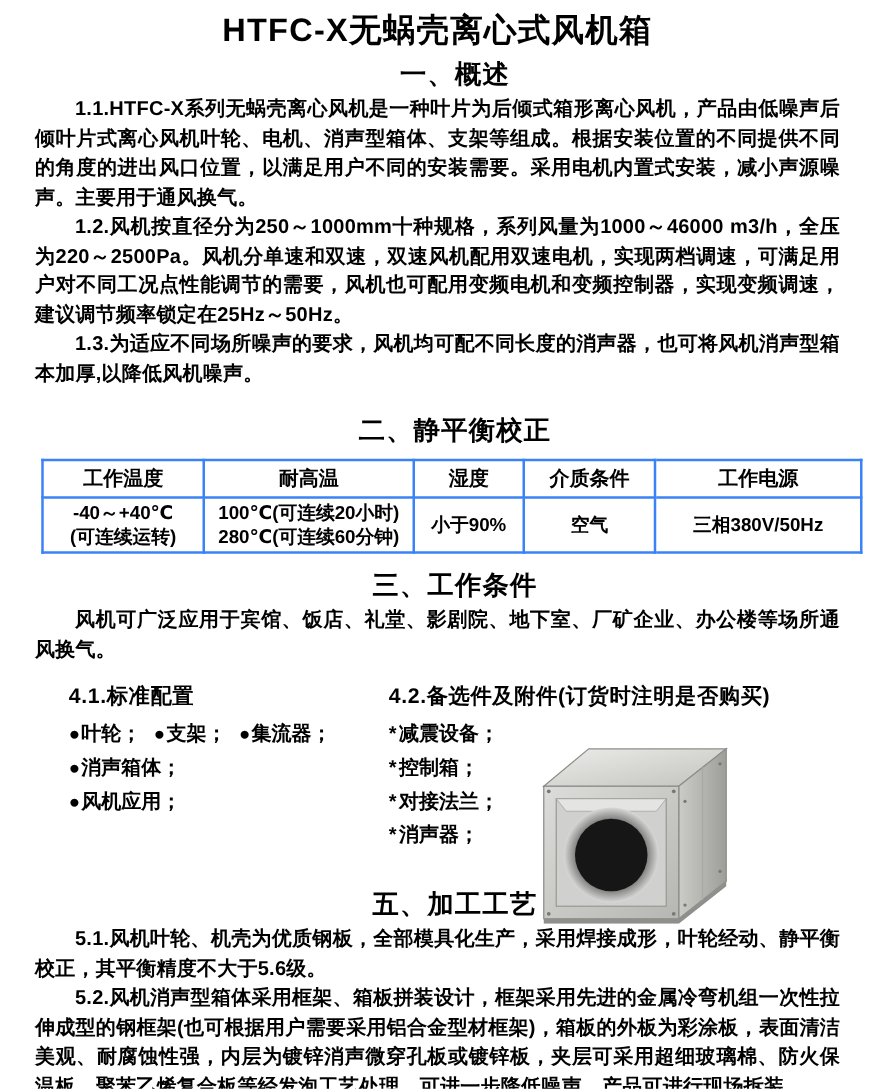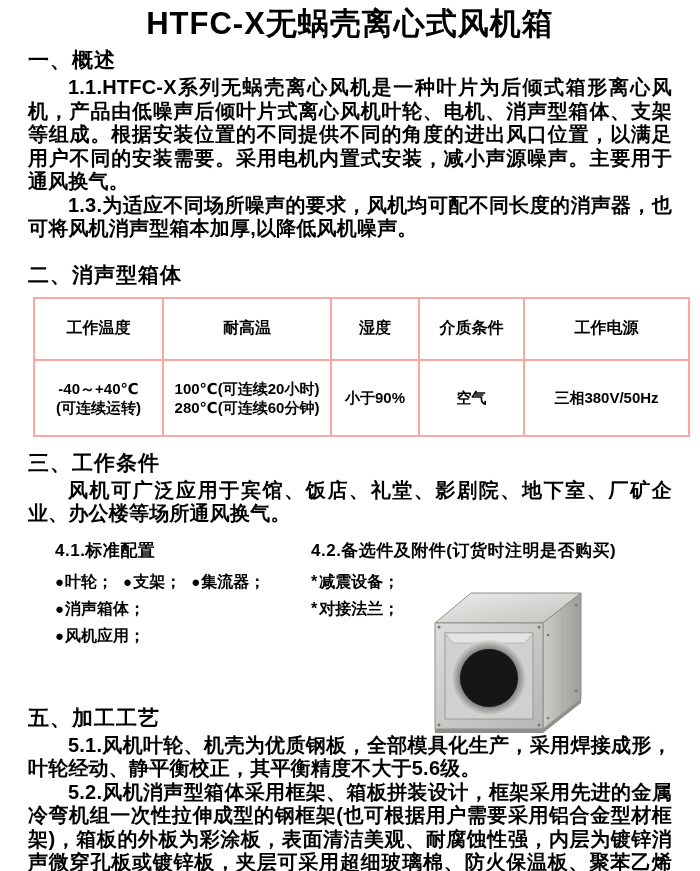--- a/index.html
+++ b/index.html
@@ -3,47 +3,47 @@
 <meta charset="utf-8">
 <style>
   html,body{margin:0;padding:0;}
   body{
     width:700px;height:871px;background:#ffffff;color:#000;
     font-family:"Liberation Sans","DejaVu Sans",sans-serif;
     -webkit-font-smoothing:antialiased;overflow:hidden;
   }
   .page{position:relative;width:700px;height:871px;background:#fff;}
   .doc-title{
-    margin:6px 0 0 0;text-align:center;font-size:31px;font-weight:700;
+    margin:6px 0 0 0;text-align:center;font-size:26px;font-weight:700;
     line-height:36px;letter-spacing:1px;
   }
   .sec-heading{
-    margin:4px 0 0 28px;font-size:21px;font-weight:700;line-height:28px;letter-spacing:1px;
+    margin:4px 0 0 28px;font-size:21px;font-weight:700;line-height:28px;letter-spacing:1px;text-align:center;
   }
   .sec-heading.h2{margin-top:20px;}
   .sec-heading.h3{margin-top:12px;}
   .sec-heading.h4{margin-top:6px;}
   .sec-heading.h5{margin-top:0;}
   .para{
-    margin:2px 28px 0 28px;font-size:20px;font-weight:700;line-height:23.5px;
+    margin:2px 28px 0 28px;font-size:16px;font-weight:700;line-height:23.5px;
     text-indent:2em;text-align:justify;letter-spacing:0.2px;
   }
   .para.tight{margin-top:0;}
   
   .cond-table{
     margin:8px 0 0 33px;border-collapse:collapse;table-layout:fixed;width:655px;
     font-weight:700;
   }
   .cond-table col.c1{width:129px;}
   .cond-table col.c2{width:168px;}
   .cond-table col.c3{width:88px;}
   .cond-table col.c4{width:105px;}
   .cond-table col.c5{width:165px;}
   .cond-table th,.cond-table td{
-    border:2px solid #fca5a5;text-align:center;vertical-align:middle;padding:17px 2px;
+    border:2px solid #3b82f6;text-align:center;vertical-align:middle;padding:1px 2px;
   }
   .cond-table th{font-size:16px;height:26px;font-weight:700;}
   .cond-table td{font-size:15px;height:40px;line-height:19px;}
   
   .config-area{position:relative;margin:6px 0 0 0;height:172px;padding-left:36px;}
   .config-col{position:absolute;top:8px;}
   .config-col.std{left:55px;width:250px;}
   .config-col.opt{left:311px;width:380px;}
   .sub-heading{font-size:17px;font-weight:700;line-height:22px;margin:0 0 6px 0;letter-spacing:0.5px;}
   .cfg-line{font-size:16px;font-weight:700;line-height:27px;white-space:nowrap;}
@@ -57,23 +57,24 @@
 </style>
 </head>
 <body>
 
 <div class="page">
 
   <div class="doc-title">HTFC-X无蜗壳离心式风机箱</div>
 
   <div class="sec-heading">一、概述</div>
   <p class="para">1.1.HTFC-X系列无蜗壳离心风机是一种叶片为后倾式箱形离心风机，产品由低噪声后倾叶片式离心风机叶轮、电机、消声型箱体、支架等组成。根据安装位置的不同提供不同的角度的进出风口位置，以满足用户不同的安装需要。采用电机内置式安装，减小声源噪声。主要用于通风换气。</p>
+  <p class="para tight">1.2.风机按直径分为250～1000mm十种规格，系列风量为1000～46000 m3/h，全压为220～2500Pa。风机分单速和双速，双速风机配用双速电机，实现两档调速，可满足用户对不同工况点性能调节的需要，风机也可配用变频电机和变频控制器，实现变频调速，建议调节频率锁定在25Hz～50Hz。</p>
   <p class="para tight">1.3.为适应不同场所噪声的要求，风机均可配不同长度的消声器，也可将风机消声型箱本加厚,以降低风机噪声。</p>
 
-  <div class="sec-heading h2">二、消声型箱体</div>
+  <div class="sec-heading h2">二、静平衡校正</div>
   <table class="cond-table">
     <colgroup>
         <col class="c1">
         <col class="c2">
         <col class="c3">
         <col class="c4">
         <col class="c5">
       </colgroup>
     <thead>
       <tr>
@@ -119,21 +120,27 @@
         <span class="bullet">●</span><span>风机应用；</span>
       </div>
     </div>
 
     <div class="config-col opt">
       <div class="sub-heading">4.2.备选件及附件(订货时注明是否购买)</div>
       <div class="cfg-line">
         <span class="marker">*</span><span>减震设备；</span>
       </div>
       <div class="cfg-line">
+        <span class="marker">*</span><span>控制箱；</span>
+      </div>
+      <div class="cfg-line">
         <span class="marker">*</span><span>对接法兰；</span>
+      </div>
+      <div class="cfg-line">
+        <span class="marker">*</span><span>消声器；</span>
       </div>
     </div>
 
     <div class="product-img">
       <svg width="190" height="148" viewBox="0 0 190 148" xmlns="http://www.w3.org/2000/svg">
         <defs>
           <linearGradient id="gTop" x1="0" y1="0" x2="1" y2="1">
             <stop offset="0" stop-color="#ececea"></stop>
               <stop offset="1" stop-color="#c2c2be"></stop>
           </linearGradient>

